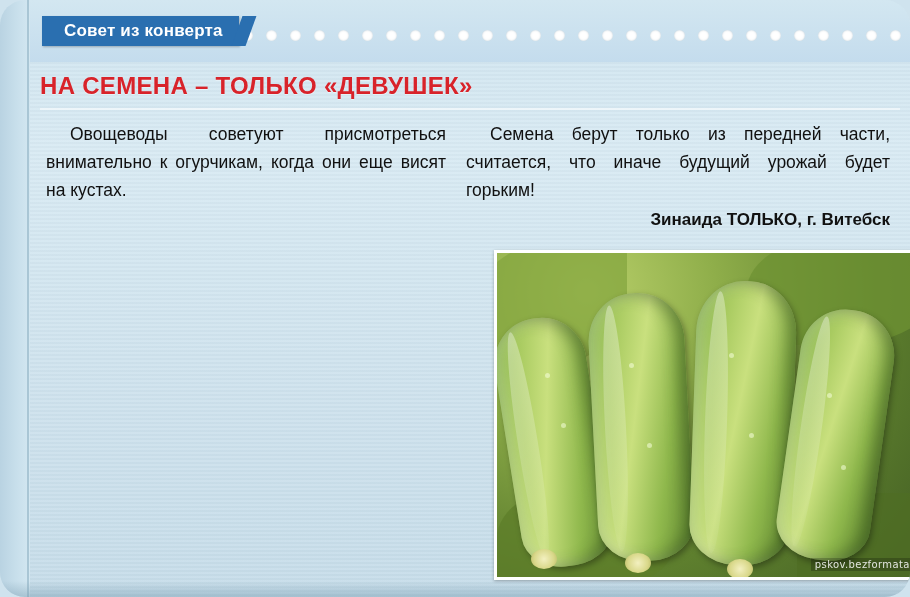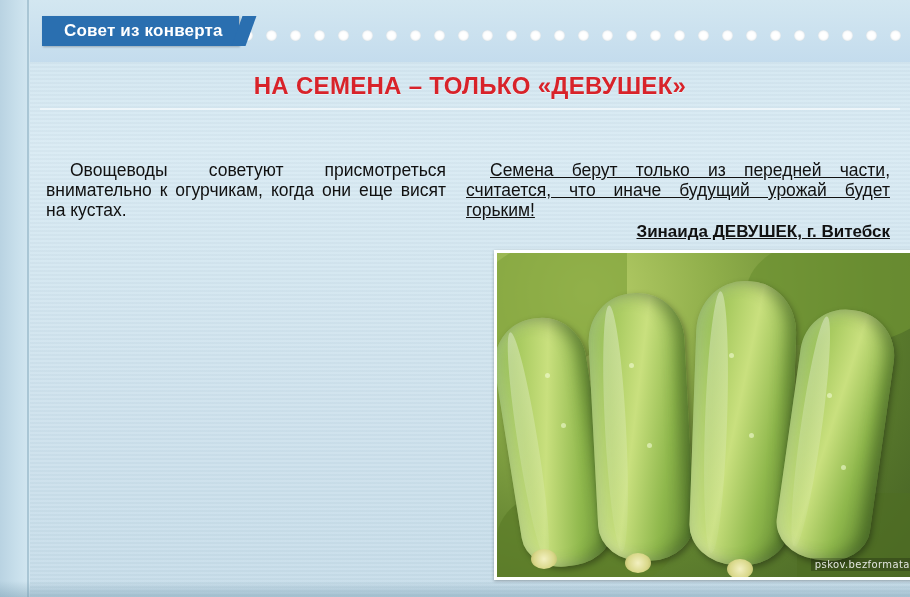--- a/index.html
+++ b/index.html
@@ -12,20 +12,21 @@
     overflow: hidden;
     font-family: "Liberation Sans", sans-serif;
     background: #cfe3ee;
   }
   #page {
     position: relative;
     width: 910px;
     height: 597px;
     background: linear-gradient(180deg, #cfe4ef 0%, #d8eaf3 25%, #cfe3ee 60%, #c6dce9 100%);
     overflow: hidden;
+    border-radius: 25px;
   }
   
   #page::before {
     content: "";
     position: absolute;
     left: 0; top: 0; right: 0; bottom: 0;
     background:
       repeating-linear-gradient(180deg, rgba(255,255,255,0.08) 0px, rgba(255,255,255,0.08) 2px, rgba(0,0,0,0.015) 2px, rgba(0,0,0,0.015) 4px);
     pointer-events: none;
   }
@@ -88,54 +89,51 @@
     top: 16px;
     width: 14px; height: 30px;
     background: #2a6fb0;
     transform: skewX(-20deg);
   }
   
   .headline {
     position: absolute;
     left: 40px; top: 72px;
     width: 860px;
-    text-align: center;
     font-size: 24px;
     font-weight: bold;
     color: #d8232a;
     letter-spacing: 0.3px;
     text-shadow: 0 1px 0 rgba(255,255,255,0.45);
   }
   .headline-rule {
     position: absolute;
     left: 40px; top: 108px;
     width: 860px; height: 2px;
     background: rgba(255,255,255,0.55);
   }
   
   .col {
     position: absolute;
     color: #111;
     font-size: 17.5px;
-    line-height: 20px;
+    line-height: 28px;
     text-align: justify;
-    margin-top: 40px;
   }
   .col p {
     margin: 0 0 2px 0;
     text-indent: 24px;
   }
   .col-left {
     left: 46px; top: 120px;
     width: 400px;
   }
   .col-right {
     left: 466px; top: 120px;
     width: 424px;
-    text-decoration: underline;
   }
   .signature {
     margin-top: 10px;
     text-align: right;
     font-weight: bold;
     font-size: 17px;
     text-indent: 0;
   }
   
   .photo {
@@ -258,21 +256,21 @@
 
   <div class="headline">НА СЕМЕНА – ТОЛЬКО «ДЕВУШЕК»</div>
   <div class="headline-rule"></div>
 
   <div class="col col-left">
     <p>Овощеводы советуют присмотреться внимательно к огурчикам, когда они еще висят на кустах.</p>
   </div>
 
   <div class="col col-right">
     <p>Семена берут только из передней части, считается, что иначе будущий урожай будет горьким!</p>
-    <p class="signature">Зинаида ДЕВУШЕК, г. Витебск</p>
+    <p class="signature">Зинаида ТОЛЬКО, г. Витебск</p>
   </div>
 
   <div class="photo">
     <div class="photo-bg"></div>
 
     <div class="leaf" style="left:-20px; top:-10px; width:150px; height:120px; background:#84a63f;"></div>
     <div class="leaf" style="left:250px; top:-18px; width:190px; height:110px; background:#6e9233;"></div>
     <div class="leaf" style="left:0px; top:230px; width:180px; height:110px; background:#5d7d2a;"></div>
     <div class="leaf" style="left:300px; top:240px; width:150px; height:110px; background:#4f6d24;"></div>
 

